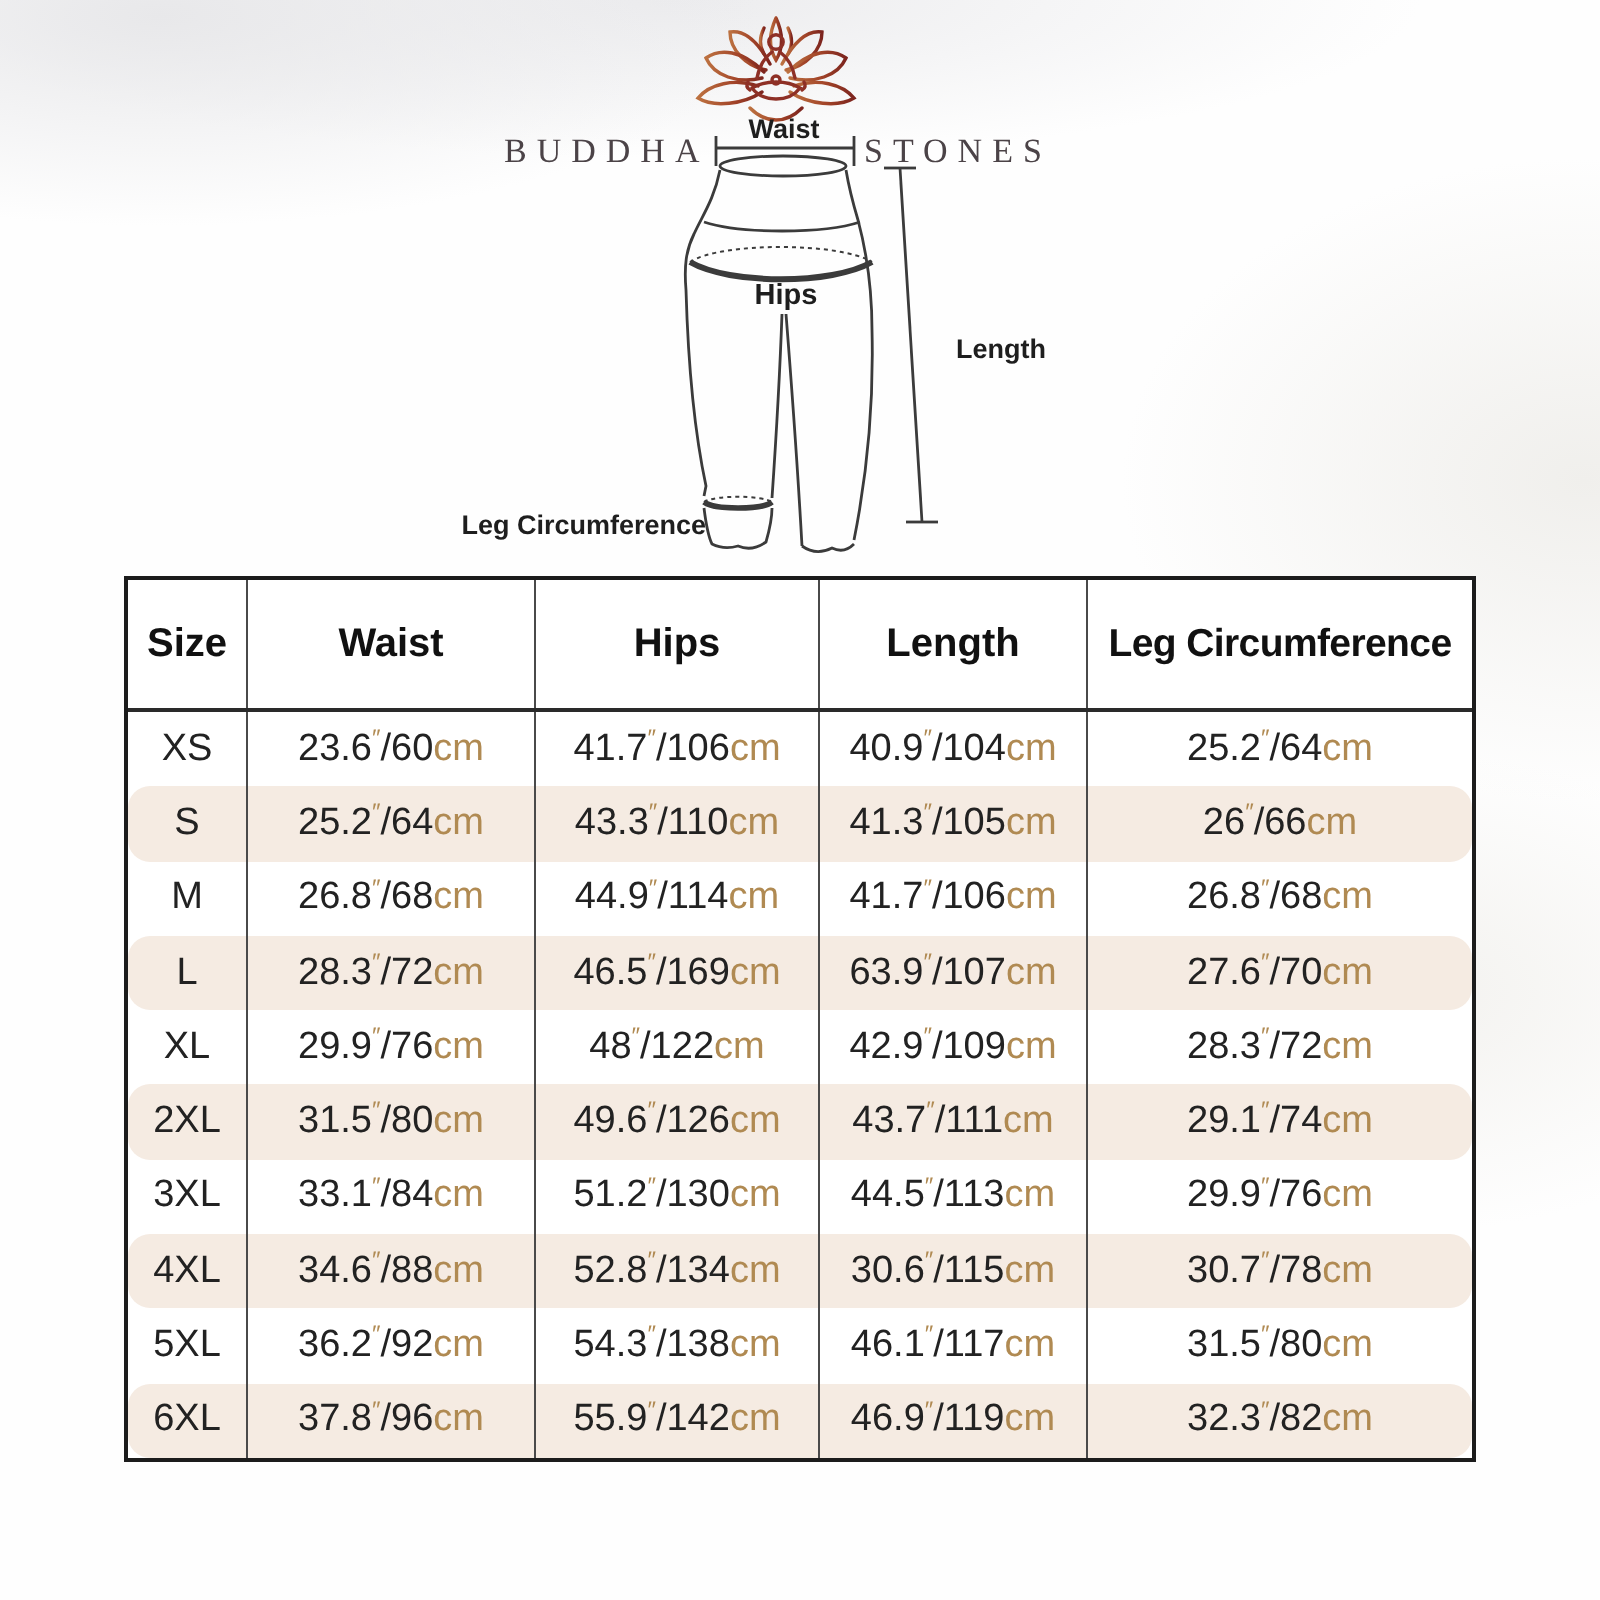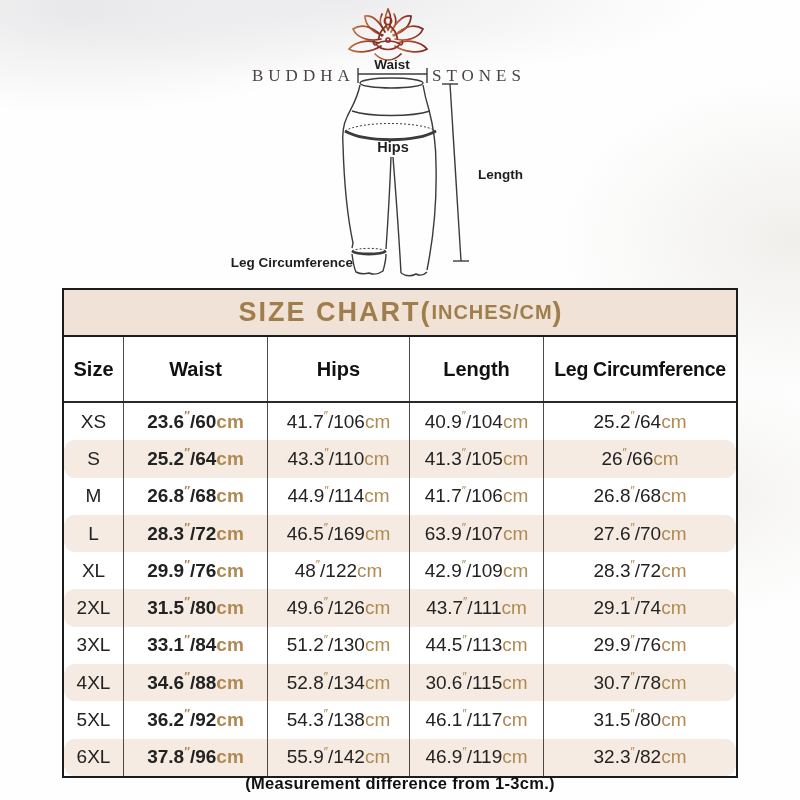--- a/index.html
+++ b/index.html
@@ -47,21 +47,21 @@
   .header-row { display:flex; height:66px; border-bottom:2px solid #2a2a2a;text-align:center; }
   .header-row .cell { font-weight:bold; font-size:20px; color:#111; }
 
   .trow { display:flex; height:37.3px; background:#fff;border-radius:11px; }
   .trow.alt { background:#f5ebe2; }
 
   .cell {
     display:flex; align-items:center; justify-content:center;
     font-size:19px; color:#222; overflow:hidden; white-space:nowrap;
   }
-  .c0 { width:60px; }  .c1 { width:144px;font-weight:bold; } .c2 { width:142px; }
+  .c0 { width:60px; }  .c1 { width:144px; } .c2 { width:142px; }
   .c3 { width:134px; } .c4 { flex:1; }
   .c0,.c1,.c2,.c3 { border-right:1px solid #4a4a4a; }
   .header-row .c4 { font-size:19.5px; letter-spacing:-0.3px; }
 
   .num  { color:#222; }
   .unit { color:#b08a52; }
   .din  { font-size:12px; vertical-align:6px; line-height:1; align-self:flex-start; margin-top:7px; }
   .cell span { display:inline-block; }
 
   .footer-note {
@@ -149,25 +149,20 @@
         </g>
       </g>
       <text x="162" y="14" text-anchor="middle" font-size="13.5">Waist</text>
       <text x="163" y="97" text-anchor="middle" font-size="14.5">Hips</text>
       <text x="248" y="124" text-anchor="start" font-size="13.5">Length</text>
       <text x="123" y="212" text-anchor="end" font-size="13.5">Leg Circumference</text>
     </svg>
   </div>
 
   <div class="size-table">
-    <div class="title-row">
-      <span class="title-main">SIZE CHART(</span>
-      <span class="title-sub">INCHES/CM</span>
-      <span class="title-close">)</span>
-    </div>
     <div class="header-row">
         <div class="cell c0">Size</div>
         <div class="cell c1">Waist</div>
         <div class="cell c2">Hips</div>
         <div class="cell c3">Length</div>
         <div class="cell c4">Leg Circumference</div>
       </div>
     <div class="table-body">
         <div class="trow">
           <div class="cell c0">XS</div>
@@ -435,15 +430,14 @@
           <div class="cell c4">
             <span class="num">32.3</span>
             <span class="unit din">″</span>
             <span class="num">/82</span>
             <span class="unit">cm</span>
           </div>
         </div>
       </div>
   </div>
 
-  <div class="footer-note">(Measurement difference from 1-3cm.)</div>
 
 </div>
 
 </body></html>

